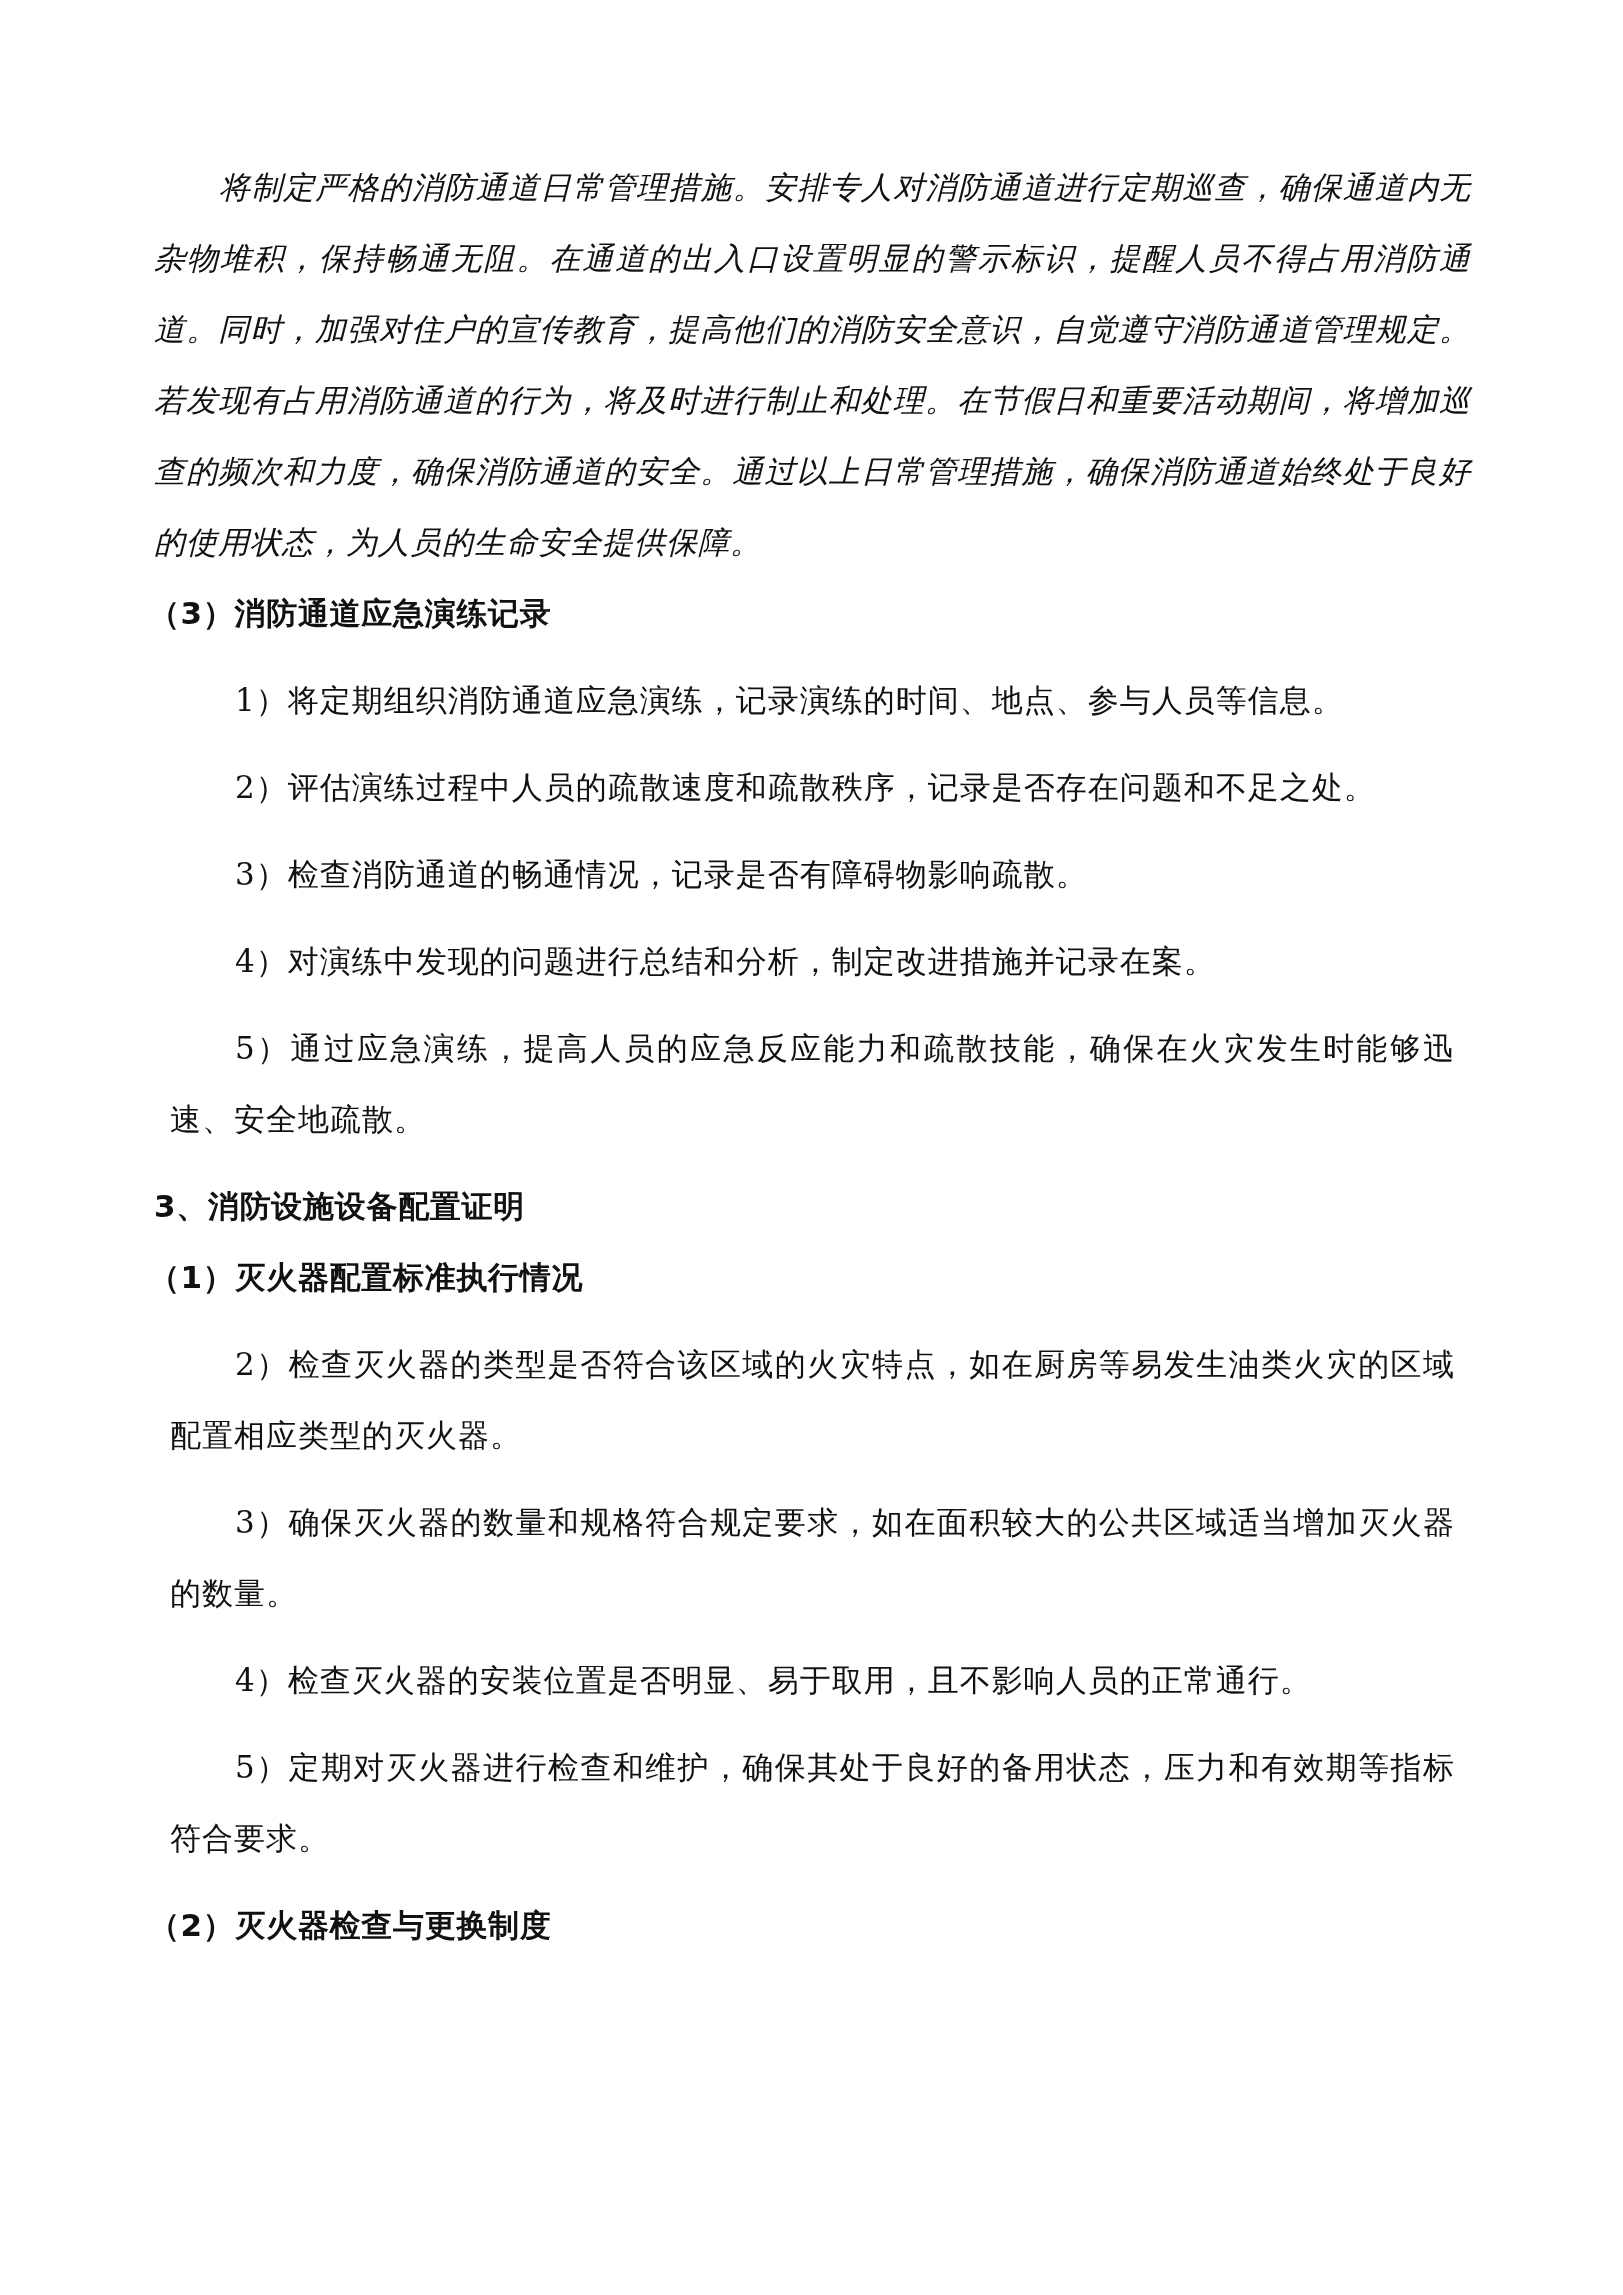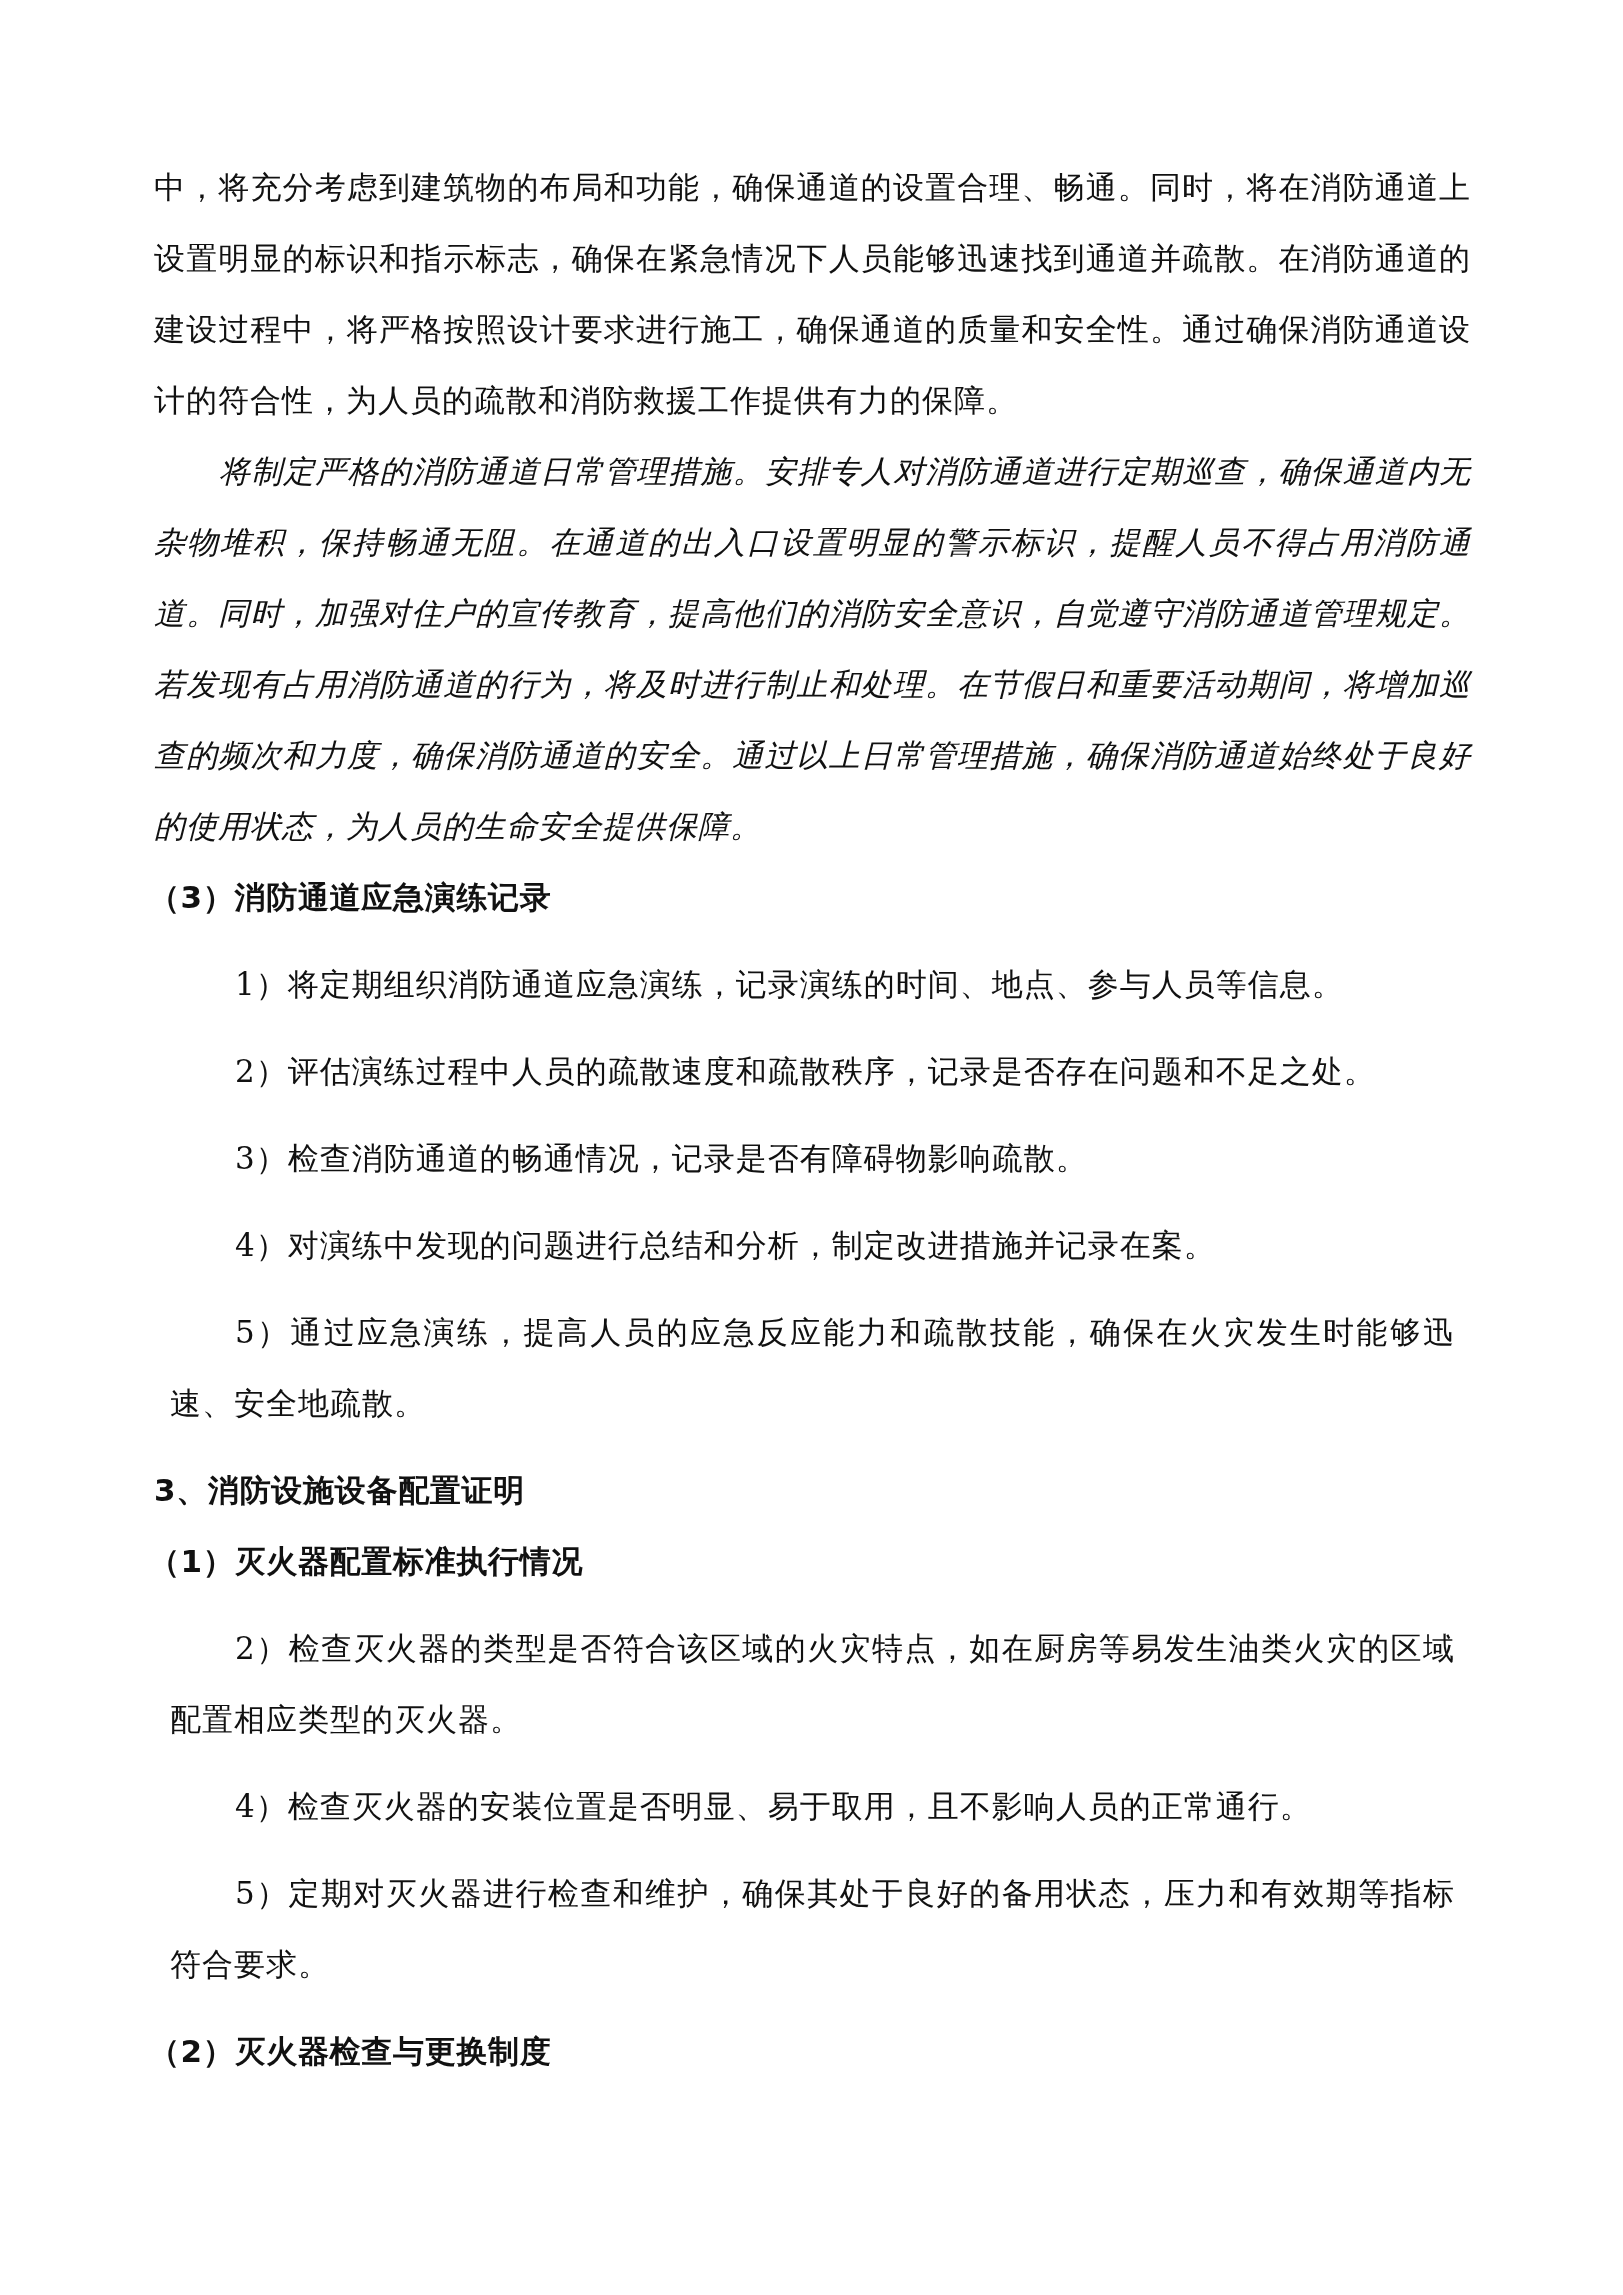--- a/index.html
+++ b/index.html
@@ -12,28 +12,28 @@
     .para { margin: 0; text-align: justify; text-align-last: left; letter-spacing: 1px; }
     .para.indent { text-indent: 65px; font-style: italic; }
     .heading { margin: 0; font-family: "DejaVu Sans", "Liberation Sans", sans-serif; font-weight: bold; letter-spacing: 0.7px; }
     .heading.sub { margin-left: -5.2px; }
     .item { margin: 16px; text-indent: 65px; text-align: justify; text-align-last: left; letter-spacing: 1px; }
   </style>
 </head>
 <body>
 
 <div class="page">
-  <p class="para">中，将充分考虑到建筑物的布局和功能，确保通道的设置合理、畅通。同时，将在消防通道上设置明显的标识和指示标志，确保在紧急情况下人员能够迅速找到通道并疏散。在消防通道的建设过程中，将严格按照设计要求进行施工，确保通道的质量和安全性。通过确保消防通道设计的符合性，为人员的疏散和消防救援工作提供有力的保障。</p>
   <p class="para indent">将制定严格的消防通道日常管理措施。安排专人对消防通道进行定期巡查，确保通道内无杂物堆积，保持畅通无阻。在通道的出入口设置明显的警示标识，提醒人员不得占用消防通道。同时，加强对住户的宣传教育，提高他们的消防安全意识，自觉遵守消防通道管理规定。若发现有占用消防通道的行为，将及时进行制止和处理。在节假日和重要活动期间，将增加巡查的频次和力度，确保消防通道的安全。通过以上日常管理措施，确保消防通道始终处于良好的使用状态，为人员的生命安全提供保障。</p>
   <p class="heading sub">（3）消防通道应急演练记录</p>
   <p class="item">1）将定期组织消防通道应急演练，记录演练的时间、地点、参与人员等信息。</p>
   <p class="item">2）评估演练过程中人员的疏散速度和疏散秩序，记录是否存在问题和不足之处。</p>
   <p class="item">3）检查消防通道的畅通情况，记录是否有障碍物影响疏散。</p>
   <p class="item">4）对演练中发现的问题进行总结和分析，制定改进措施并记录在案。</p>
   <p class="item">5）通过应急演练，提高人员的应急反应能力和疏散技能，确保在火灾发生时能够迅速、安全地疏散。</p>
   <p class="heading">3、消防设施设备配置证明</p>
   <p class="heading sub">（1）灭火器配置标准执行情况</p>
   <p class="item">2）检查灭火器的类型是否符合该区域的火灾特点，如在厨房等易发生油类火灾的区域配置相应类型的灭火器。</p>
+  <p class="item">3）确保灭火器的数量和规格符合规定要求，如在面积较大的公共区域适当增加灭火器的数量。</p>
   <p class="item">4）检查灭火器的安装位置是否明显、易于取用，且不影响人员的正常通行。</p>
   <p class="item">5）定期对灭火器进行检查和维护，确保其处于良好的备用状态，压力和有效期等指标符合要求。</p>
   <p class="heading sub">（2）灭火器检查与更换制度</p>
 </div>
 
 
 </body></html>

